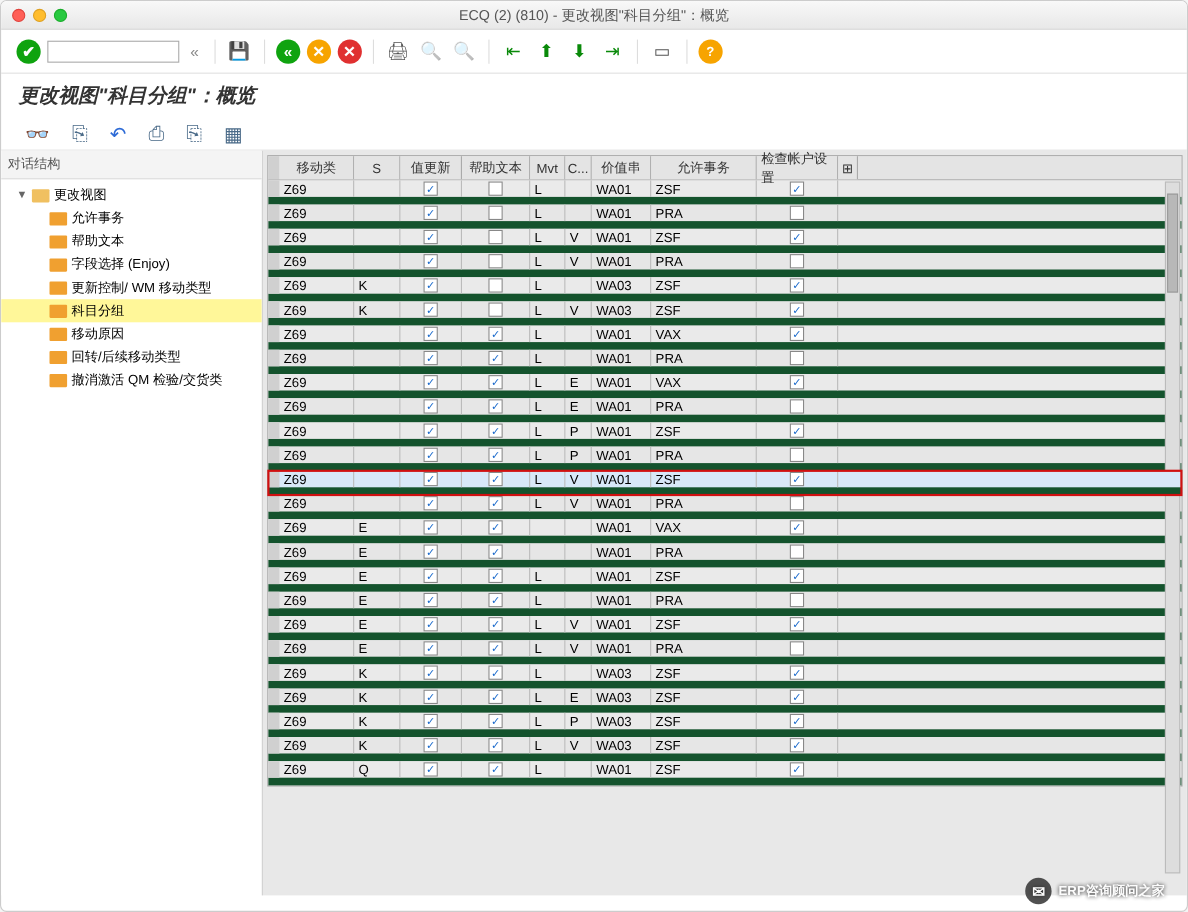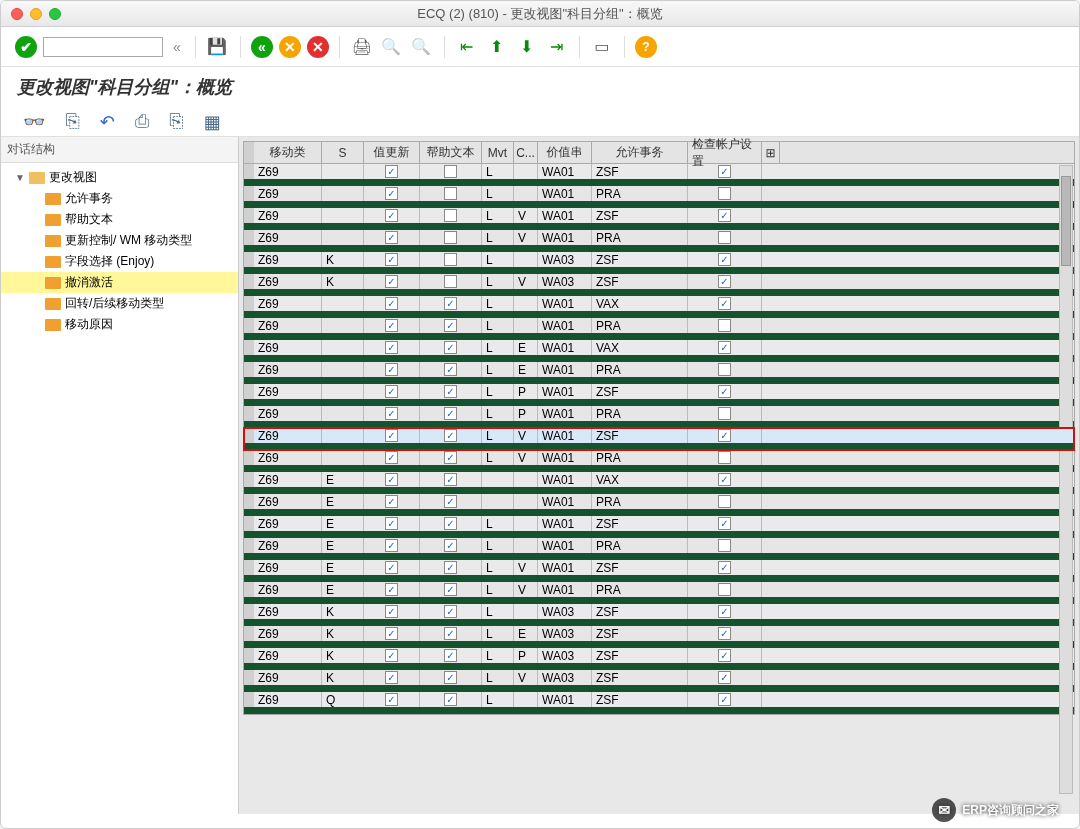--- a/index.html
+++ b/index.html
@@ -114,37 +114,41 @@
           <div class="tree-item l2">
             <span class="fold"></span>
             <span>允许事务</span>
           </div>
           <div class="tree-item l2">
             <span class="fold"></span>
             <span>帮助文本</span>
           </div>
           <div class="tree-item l2">
             <span class="fold"></span>
+            <span>字段选择 (Enjoy)</span>
+          </div>
+          <div class="tree-item l2">
+            <span class="fold"></span>
             <span>更新控制/ WM 移动类型</span>
           </div>
+          <div class="tree-item l2 sel">
+            <span class="fold"></span>
+            <span>科目分组</span>
+          </div>
           <div class="tree-item l2">
             <span class="fold"></span>
-            <span>字段选择 (Enjoy)</span>
-          </div>
-          <div class="tree-item l2 sel">
-            <span class="fold"></span>
-            <span>撤消激活</span>
+            <span>移动原因</span>
           </div>
           <div class="tree-item l2">
             <span class="fold"></span>
             <span>回转/后续移动类型</span>
           </div>
           <div class="tree-item l2">
             <span class="fold"></span>
-            <span>移动原因</span>
+            <span>撤消激活 QM 检验/交货类</span>
           </div>
         </div>
     </div>
     <div class="main">
       <div class="grid">
         <div class="grid-hd" id="ghd">
             <div class="c-sel"></div>
             <div class="hd-cell c-mt">移动类</div>
             <div class="hd-cell c-s">S</div>
             <div class="hd-cell c-vu">值更新</div>

